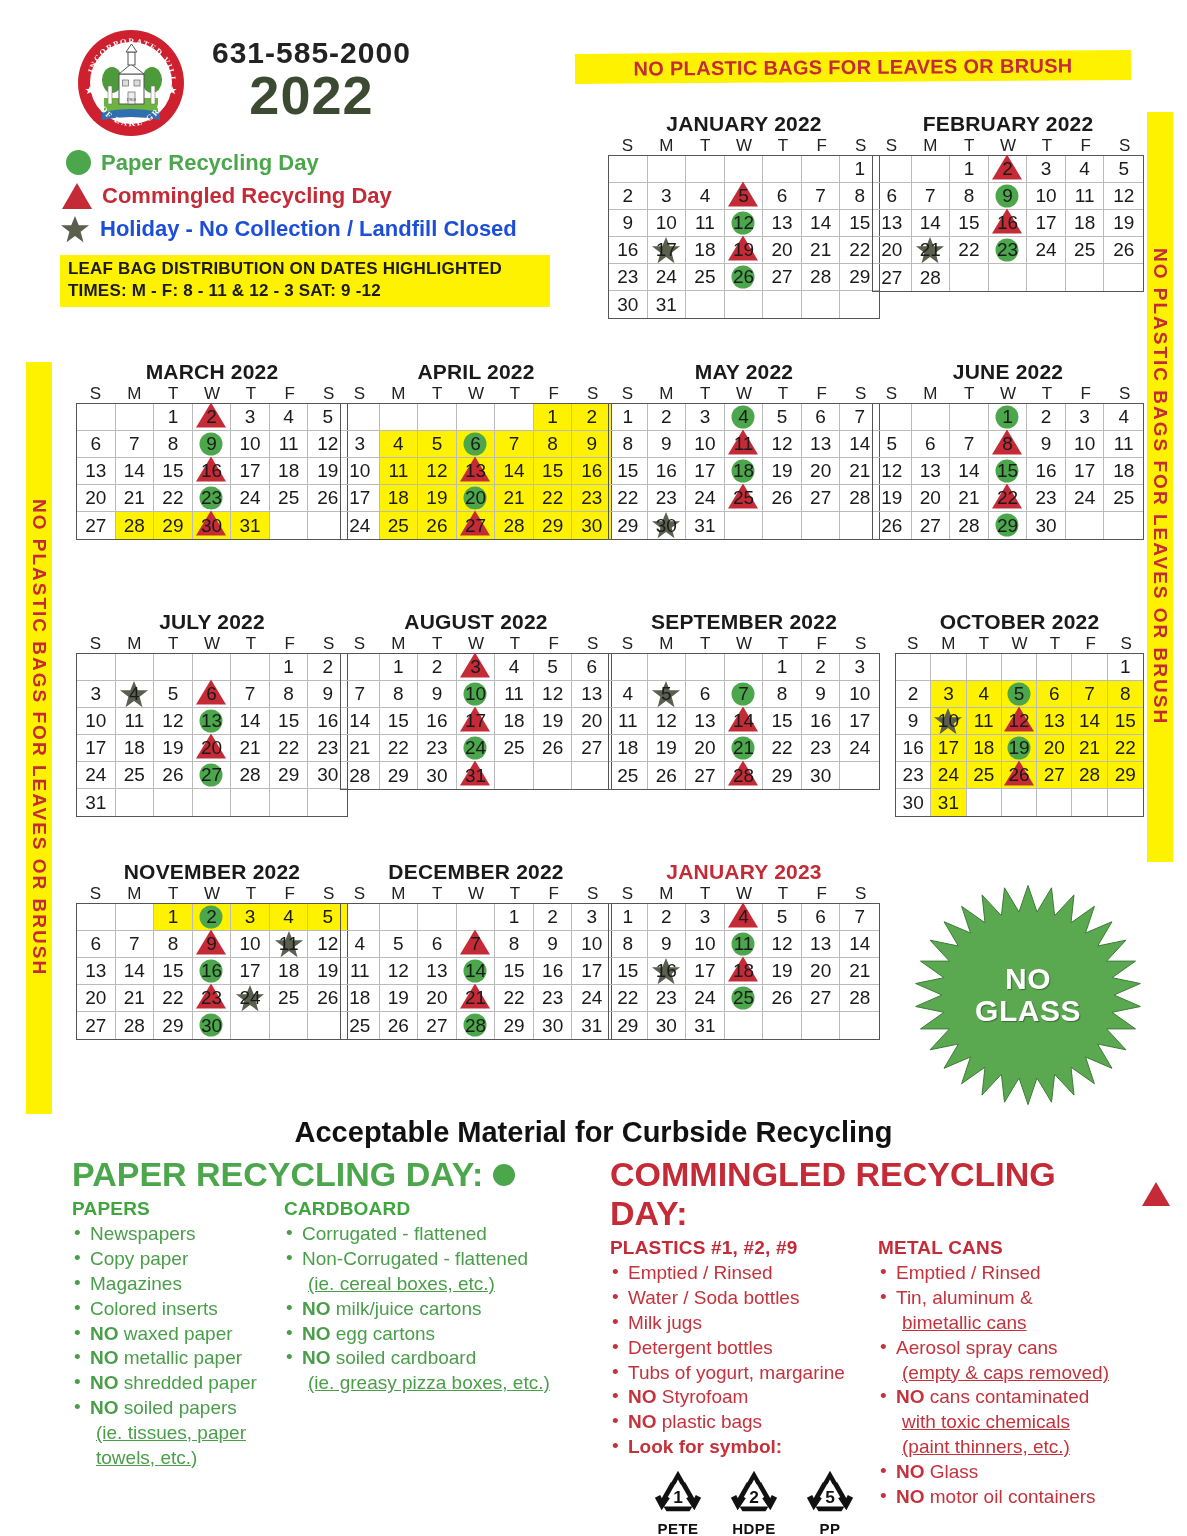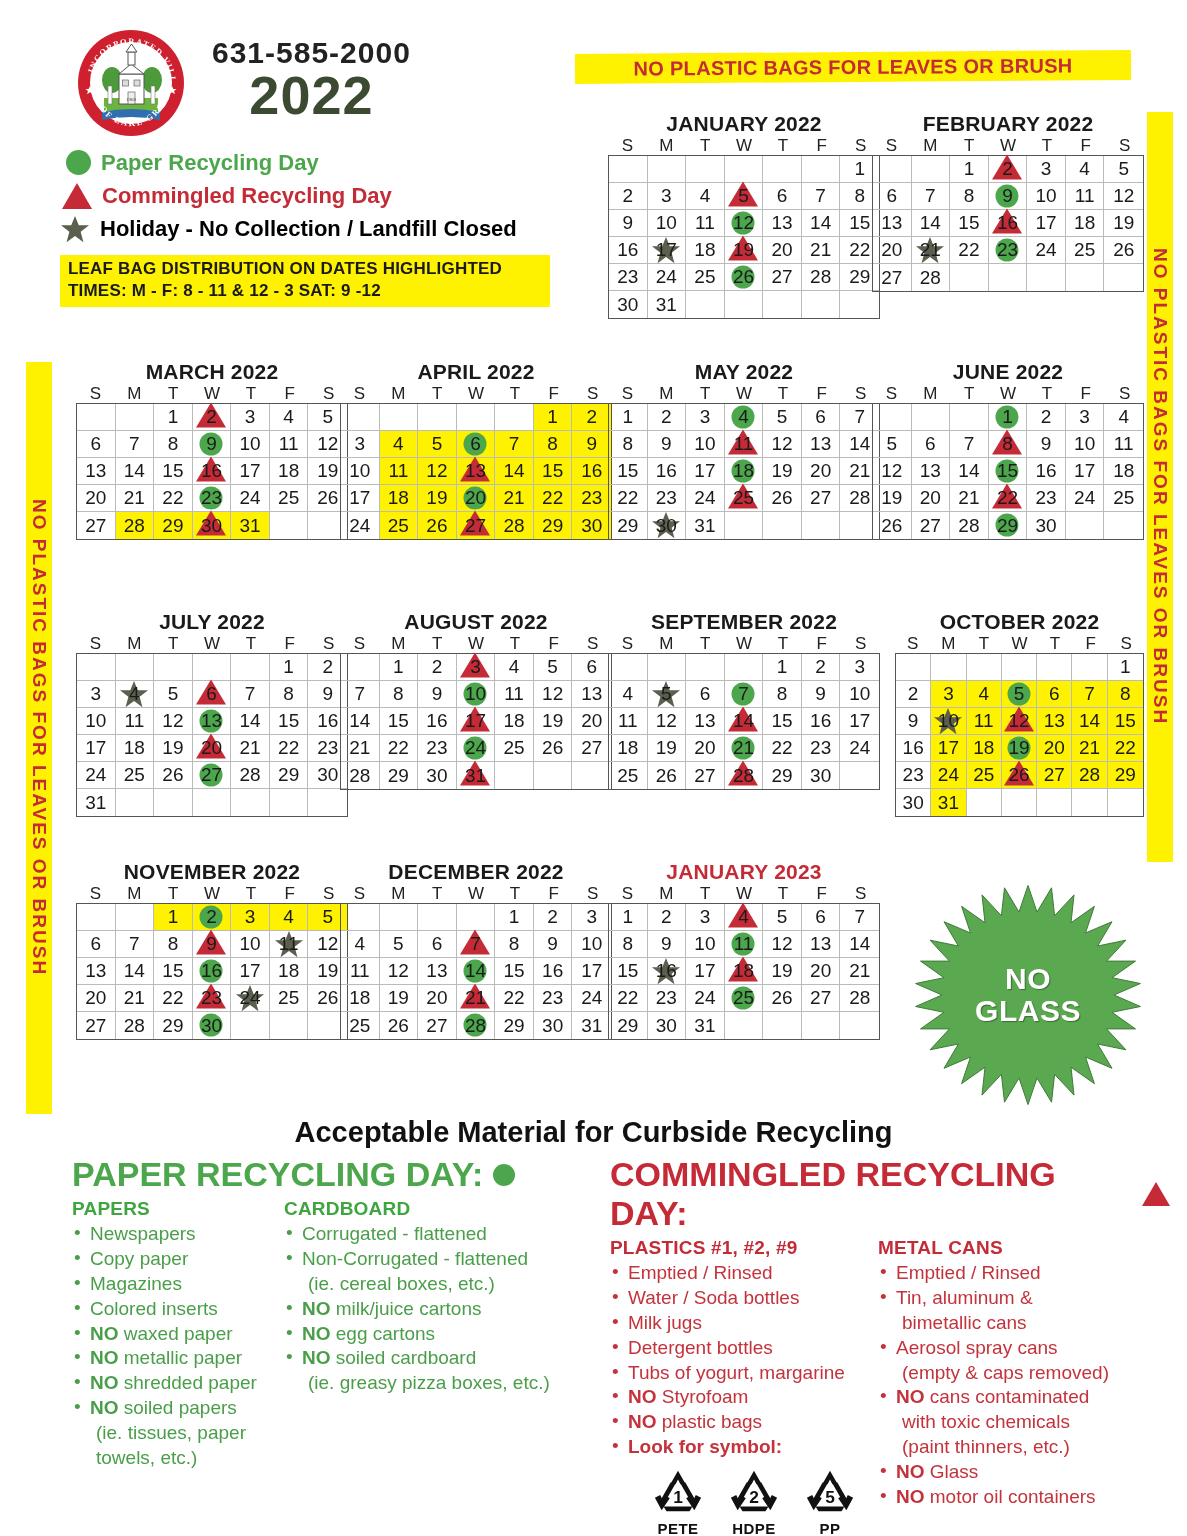--- a/index.html
+++ b/index.html
@@ -49,21 +49,21 @@
   #seal{ width:110px; height:110px; margin-left:16px; flex:none; position:relative; }
   .hdr-titles{ margin-left:26px; padding-top:8px; }
   #phone{ font-size:30px; font-weight:bold; letter-spacing:1px; color:#222; }
   #year{ font-size:54px; font-weight:bold; color:#3C4A32; line-height:.95; letter-spacing:1px;text-align:center; }
 
   .legend{ margin-top:8px; }
   .legend-row{ display:flex; align-items:center; height:33px; }
   .legend-label{ font-size:22px; font-weight:bold; margin-left:10px; }
   .lg-green{ color:#4CA64C; }
   .lg-red{ color:#C42B37; }
-  .lg-dark{ color:#000000; }
+  .lg-dark{ color:#1d4ed8; }
 
   .sym-circle{ width:25px;height:25px;border-radius:50%;background:#4CA64C;flex:none;margin-left:6px;}
   .sym-tri{ width:0;height:0;border-left:15px solid transparent;border-right:15px solid transparent;border-bottom:26px solid #C42B37;flex:none;margin-left:2px;}
   .sym-star{ width:30px;height:30px;flex:none; }
 
   #leafbag{
     margin-top:10px; background:#FFF200; padding:3px 8px 5px 8px;
     width:490px;
   }
   #leafbag div{ font-size:17px; font-weight:bold; letter-spacing:.2px; line-height:1.28; }
@@ -110,21 +110,21 @@
   }
   .col-head{
     font-size:34px; font-weight:bold; display:flex; align-items:center;
   }
   .sub-head{ font-size:19px; font-weight:bold; letter-spacing:.2px; }
   ul.mat{ list-style:none; margin:2px 0 0 0; padding:0; }
   ul.mat li{ font-size:19px; line-height:1.31; padding-left:18px; position:relative; }
   ul.mat li.bullet::before{
     content:"•"; position:absolute; left:2px; top:-1px; font-size:19px;
   }
-  ul.mat li.cont{ padding-left:24px; }
+  ul.mat li.cont{ padding-left:24px;text-decoration:underline; }
   .no{ font-weight:bold; }
 
   #paper-section{ position:absolute; left:72px; top:1155px; width:520px; color:#3FA53F; }
   #paper-section .col-head{ color:#4CA64C; }
   #paper-section .sub-head{ color:#3FA53F; }
   #paper-section ul.mat li{ color:#4A9E4A; }
   #paper-cols{ display:flex; margin-top:4px; }
   #paper-col-a{ width:212px; }
   #paper-col-b{ width:300px; }
 

